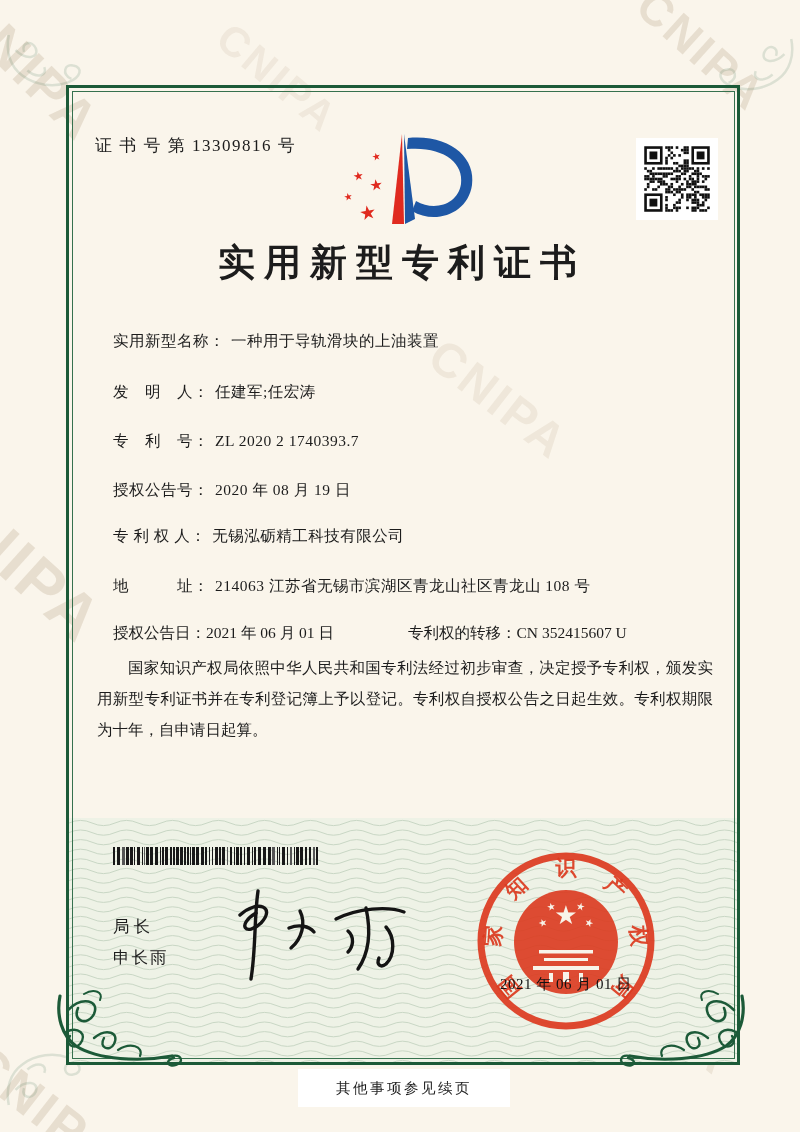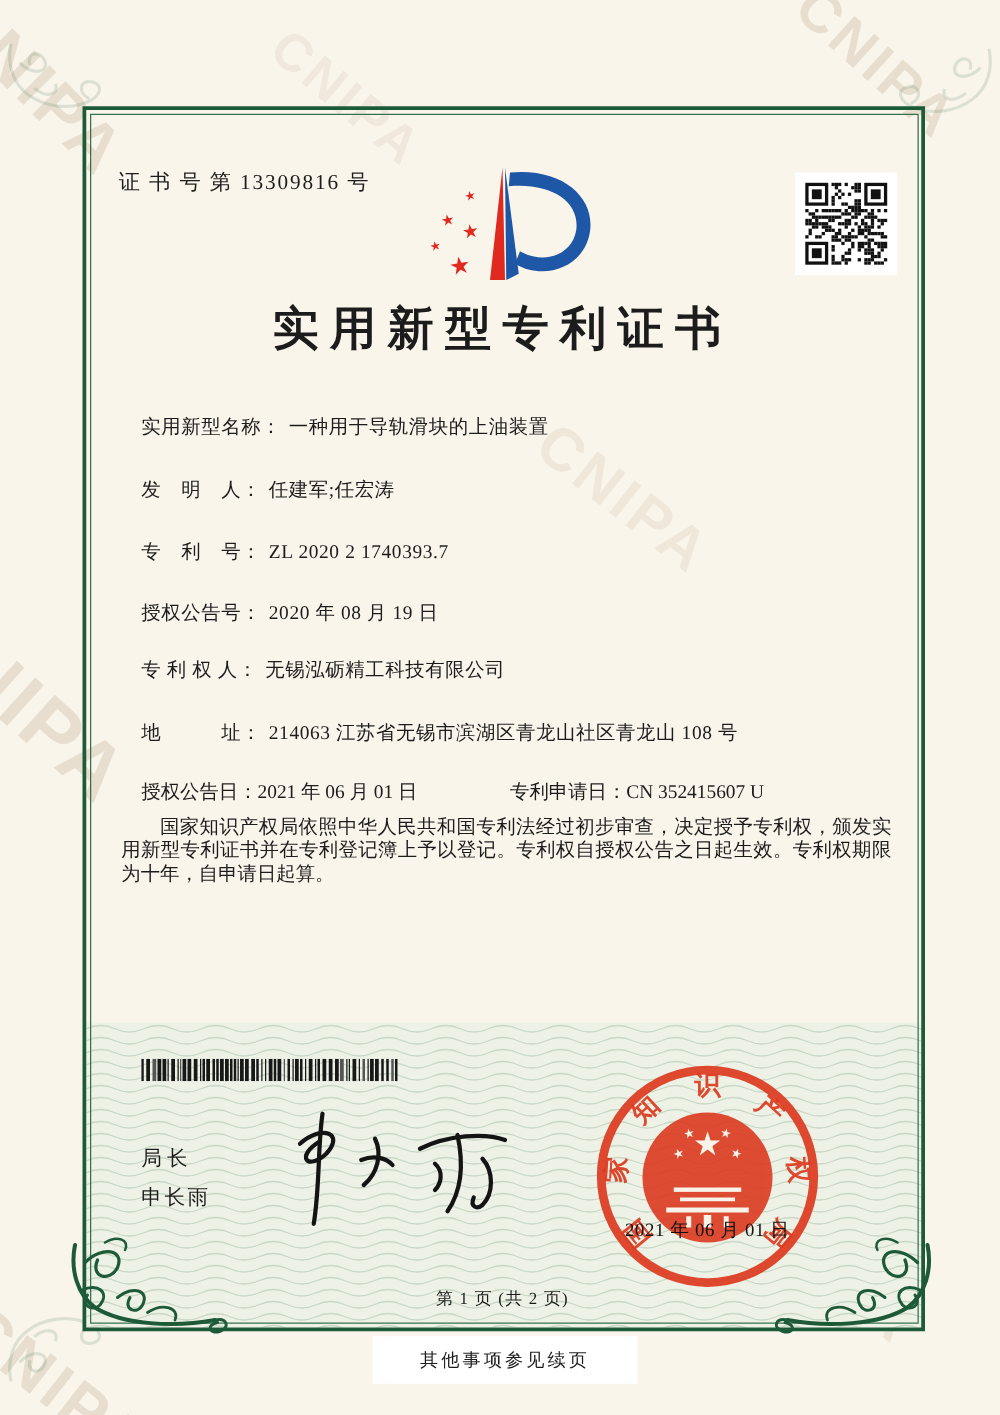--- a/index.html
+++ b/index.html
@@ -25,21 +25,21 @@
   .cert-no{position:absolute; left:95px; top:134px; font-size:17px; letter-spacing:1.5px;}
   .logo{position:absolute; left:318px; top:122px;}
   .qr{position:absolute; left:636px; top:138px; background:#ffffff; padding:3px;}
   .doc-title{position:absolute; left:66px; top:238px; width:672px; text-align:center;
     font-size:37px; font-weight:bold; letter-spacing:9px;}
   .field-row{position:absolute; left:113px; width:600px; font-size:15.5px; letter-spacing:0.5px; white-space:nowrap;}
   .field-row .lab{margin-right:6px;}
   .grant-row{position:absolute; left:113px; top:623px; width:620px; font-size:15.5px; white-space:nowrap;}
   .grant-no-group{position:absolute; left:295px; top:0;}
   .body-text{position:absolute; left:97px; top:652px; width:616px;}
-  .body-text p{margin:0; font-size:15.5px; line-height:19px; text-indent:2em; text-align:justify;}
+  .body-text p{margin:0; font-size:15.5px; line-height:31px; text-indent:2em; text-align:justify;}
   .barcode{position:absolute; left:113px; top:847px;}
   .sig-title{position:absolute; left:113px; top:916px; font-size:16.5px; letter-spacing:4px;}
   .sig-name{position:absolute; left:113px; top:947px; font-size:16.5px; letter-spacing:2px;}
   .signature-svg{position:absolute; left:228px; top:883px;}
   .seal{position:absolute; left:468px; top:842px;}
   .seal-date{position:absolute; left:500px; top:975px; width:150px; font-size:15px; letter-spacing:0.5px; color:#111; z-index:12;}
   .page-note{position:absolute; left:66px; top:1030px; width:672px; text-align:center; font-size:13.5px; letter-spacing:1px;}
   .cont-box{position:absolute; left:298px; top:1069px; width:212px; height:38px; background:#ffffff; z-index:6;
     display:flex; align-items:center; justify-content:center;}
   .cont-box span{font-size:14.5px; letter-spacing:2.5px;}
@@ -394,21 +394,21 @@
     <div class="field-row" style="top:526px">
       <span class="lab">专 利 权 人：</span><span>无锡泓砺精工科技有限公司</span>
     </div>
     <div class="field-row" style="top:576px">
       <span class="lab">地　　　址：</span><span>214063 江苏省无锡市滨湖区青龙山社区青龙山 108 号</span>
     </div>
 
     <div class="grant-row">
       <span>授权公告日：</span><span>2021 年 06 月 01 日</span>
       <span class="grant-no-group">
-        <span>专利申请日：</span><span>CN 352415607 U</span>
+        <span>专利权的转移：</span><span>CN 352415607 U</span>
       </span>
     </div>
 
     <div class="body-text">
       <p>国家知识产权局依照中华人民共和国专利法经过初步审查，决定授予专利权，颁发实用新型专利证书并在专利登记簿上予以登记。专利权自授权公告之日起生效。专利权期限为十年，自申请日起算。</p>
     </div>
 
     <svg class="barcode" id="barcode" width="208" height="18" viewBox="0 0 208 18">
         <rect x="0" y="0" width="2" height="18" fill="#181818"></rect>
         <rect x="4" y="0" width="3" height="18" fill="#181818"></rect>
@@ -509,20 +509,19 @@
           <rect x="-22" y="16" width="44" height="3"></rect>
           <rect x="-33" y="24" width="66" height="4"></rect>
           <rect x="-3" y="30" width="6" height="10"></rect>
           <rect x="-17" y="31" width="4" height="9"></rect>
           <rect x="13" y="31" width="4" height="9"></rect>
         </g>
       </g>
     </svg>
     <div class="seal-date">2021 年 06 月 01 日</div>
 
-    <div class="page-note">第 1 页 (共 2 页)</div>
 
     <div class="cont-box">
       <span>其他事项参见续页</span>
     </div>
 
   </div>
 </div>
 
 </body></html>

